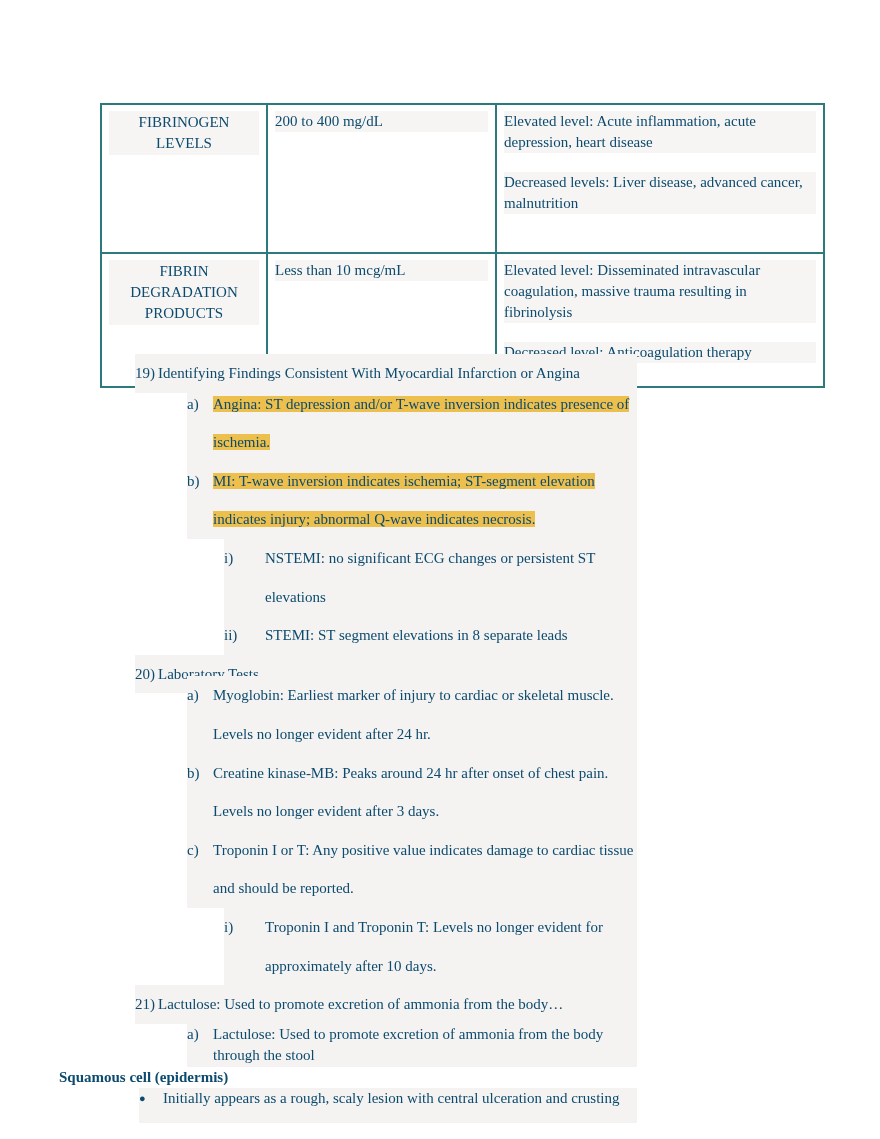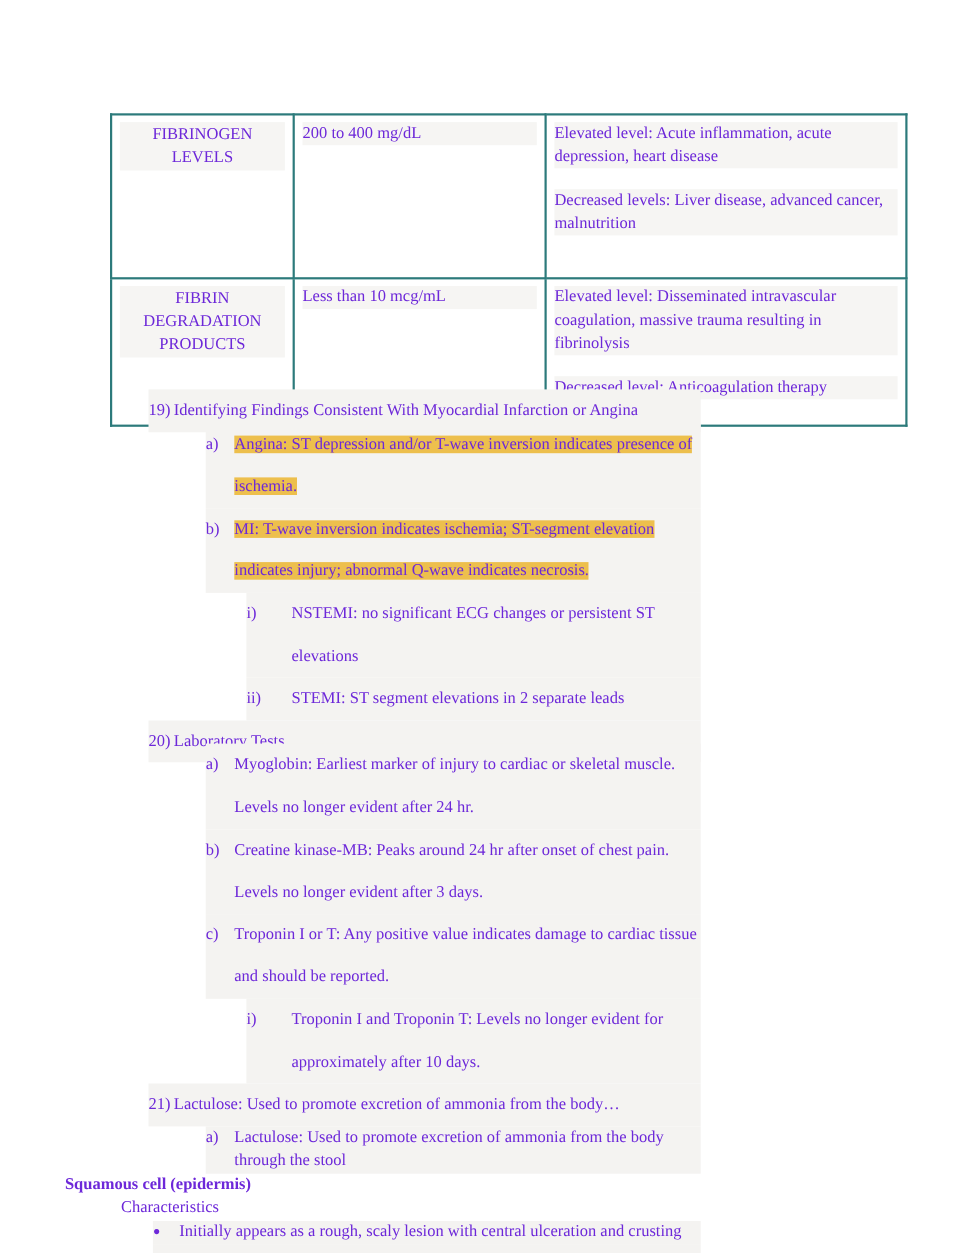--- a/index.html
+++ b/index.html
@@ -2,21 +2,21 @@
 <html><head>
 <meta charset="utf-8">
 <style>
   html,body{margin:0;padding:0;}
   body{background:#ffffff;}
   .page{
     position:relative;
     width:880px;height:1139px;
     background:#ffffff;
     font-family:"Liberation Serif","DejaVu Serif",serif;
-    font-size:15px;color:#6d28d9;
+    font-size:15px;color:#0c4a6e;
     overflow:hidden;
   }
   
   .lab-table{
     position:absolute;left:100px;top:103px;
     border-collapse:collapse;
     table-layout:fixed;
     width:675px;
   }
   .lab-table td{
@@ -121,21 +121,21 @@
     <div class="ln dbl roman g">
       <div class="bg">
           <span class="mk">i)</span>
           <span class="tx">NSTEMI: no significant ECG changes or persistent ST elevations</span>
         </div>
     </div>
 
     <div class="ln dbl roman g">
       <div class="bg">
           <span class="mk">ii)</span>
-          <span class="tx">STEMI: ST segment elevations in 2 separate leads</span>
+          <span class="tx">STEMI: ST segment elevations in 8 separate leads</span>
         </div>
     </div>
 
     <div class="ln dbl num g">
       <div class="bg">
           <span class="mk">20)</span>
           <span class="tx">Laboratory Tests</span>
         </div>
     </div>
 
@@ -180,25 +180,20 @@
           <span class="tx">Lactulose: Used to promote excretion of ammonia from the body through the stool</span>
         </div>
     </div>
 
     <div class="ln sgl plainbold">
       <div class="bg">
           <span class="tx">Squamous cell (epidermis)</span>
         </div>
     </div>
 
-    <div class="ln sgl plainleft">
-      <div class="bg">
-          <span class="tx">Characteristics</span>
-        </div>
-    </div>
 
     <div class="ln sgl bullet g">
       <div class="bg">
           <span class="mk">●</span>
           <span class="tx">Initially appears as a rough, scaly lesion with central ulceration and crusting</span>
         </div>
     </div>
 
     <div class="tailstrip"></div>
 

